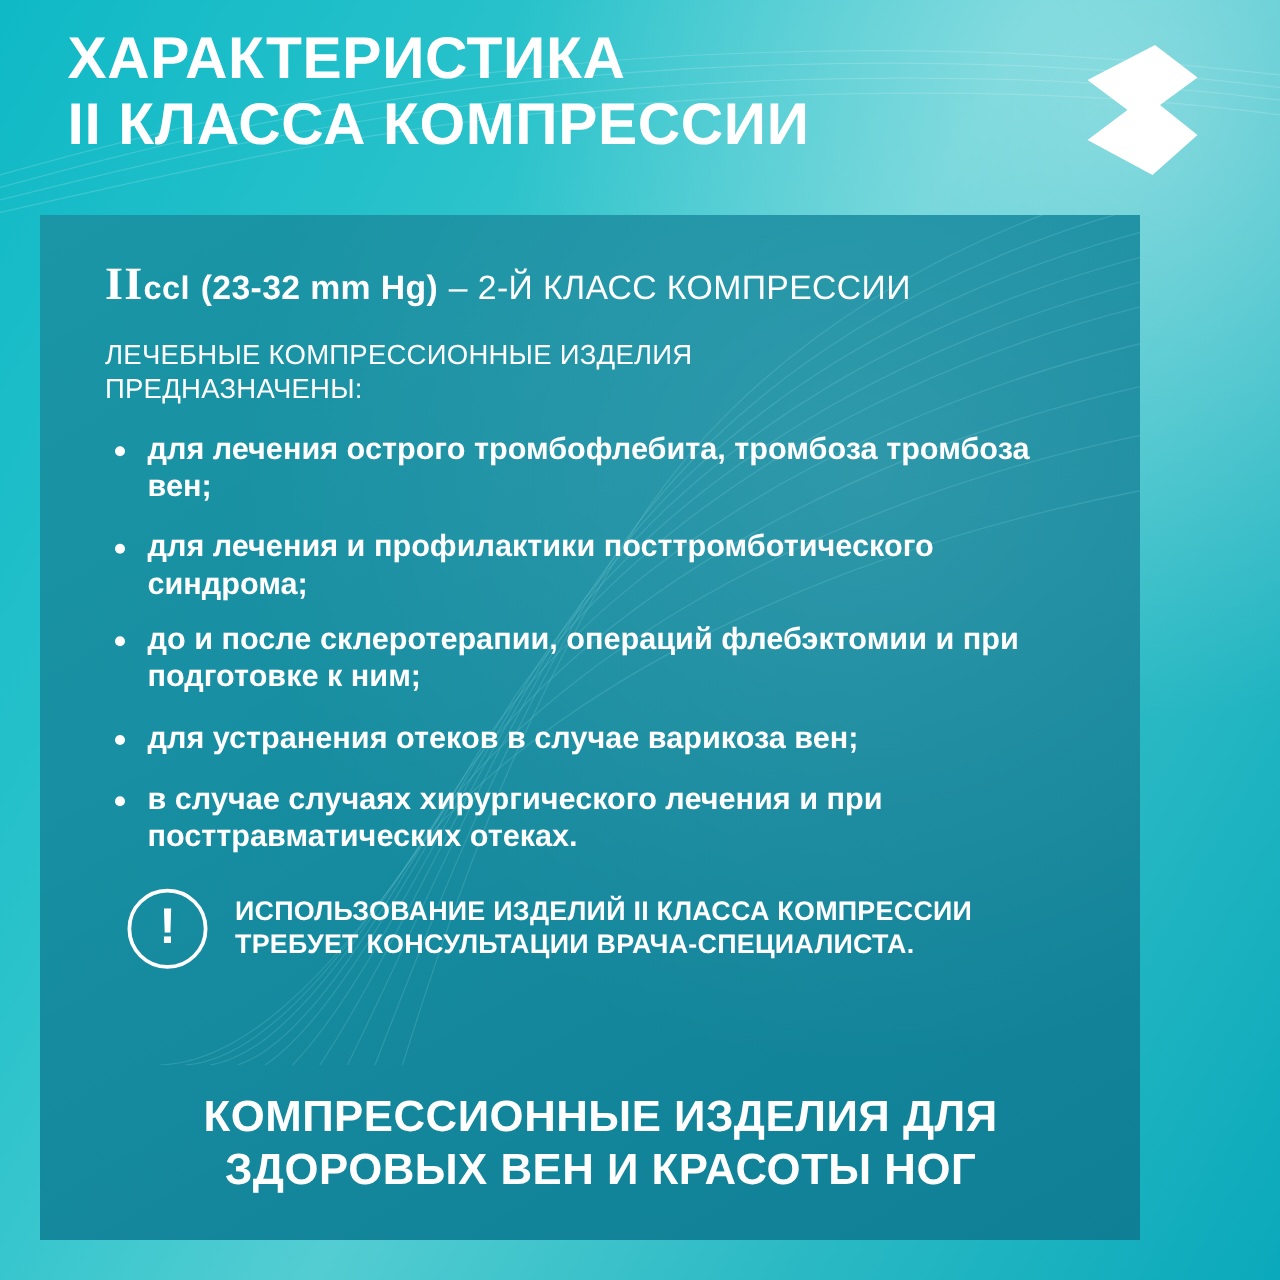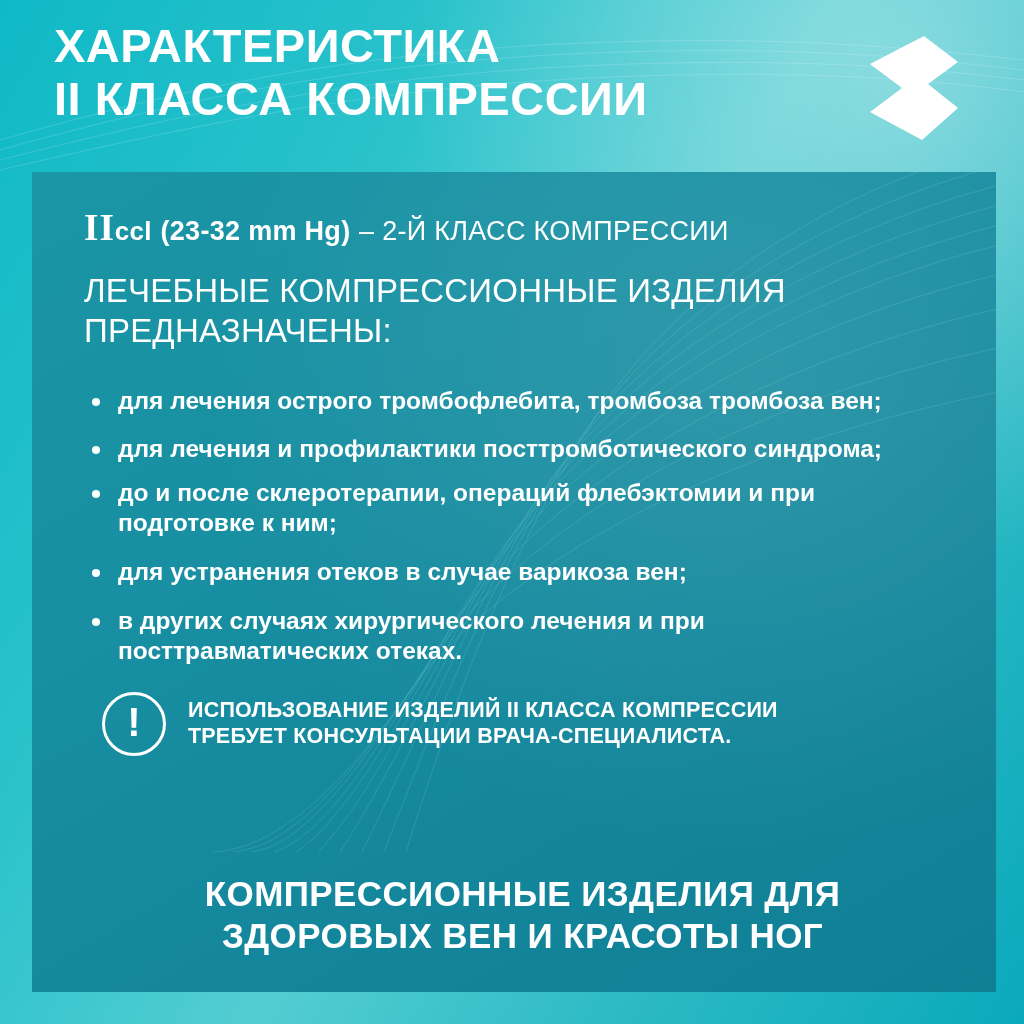--- a/index.html
+++ b/index.html
@@ -56,21 +56,21 @@
     right: 30px;
     top: 14px;
     width: 96px;
     height: 108px;
   }
 
   .card {
     position: absolute;
     left: 32px;
     top: 172px;
-    width: 964px;
+    width: 880px;
     height: 820px;
     background:
       radial-gradient(ellipse at 75% 25%, rgba(255,255,255,0.10) 0%, rgba(255,255,255,0) 55%),
       linear-gradient(150deg, #1a96a6 0%, #188fa2 35%, #14879c 65%, #0f7f96 100%);
     overflow: hidden;
   }
   .card-waves {
     position: absolute;
     right: -60px;
     top: -40px;
@@ -106,25 +106,25 @@
   .class-line .mmhg {
     font-size: 27px;
     font-weight: bold;
   }
   .class-line .tail {
     font-size: 27px;
     font-weight: normal;
   }
 
   .lead {
-    font-size: 33px;
+    font-size: 22px;
     line-height: 1.22;
     text-transform: uppercase;
     letter-spacing: 0.2px;
-    margin-bottom: 34px;
+    margin-bottom: 20px;
     white-space: pre-line;
   }
 
   ul.bullets {
     list-style: none;
     margin: 0;
     padding: 0;
   }
   ul.bullets li {
     position: relative;
@@ -249,21 +249,21 @@
       </div>
 
       <div class="lead">ЛЕЧЕБНЫЕ КОМПРЕССИОННЫЕ ИЗДЕЛИЯ
 ПРЕДНАЗНАЧЕНЫ:</div>
 
       <ul class="bullets">
         <li>для лечения острого тромбофлебита, тромбоза тромбоза вен;</li>
         <li class="tight">для лечения и профилактики посттромботического синдрома;</li>
         <li>до и после склеротерапии, операций флебэктомии и при подготовке к ним;</li>
         <li>для устранения отеков в случае варикоза вен;</li>
-        <li>в других случаях хирургического лечения и при посттравматических отеках.</li>
+        <li>в случае случаях хирургического лечения и при посттравматических отеках.</li>
       </ul>
 
       <div class="notice">
         <div class="notice-icon">!</div>
         <div class="notice-text">ИСПОЛЬЗОВАНИЕ ИЗДЕЛИЙ II КЛАССА КОМПРЕССИИ
 ТРЕБУЕТ КОНСУЛЬТАЦИИ ВРАЧА-СПЕЦИАЛИСТА.</div>
       </div>
 
     </div>
 

